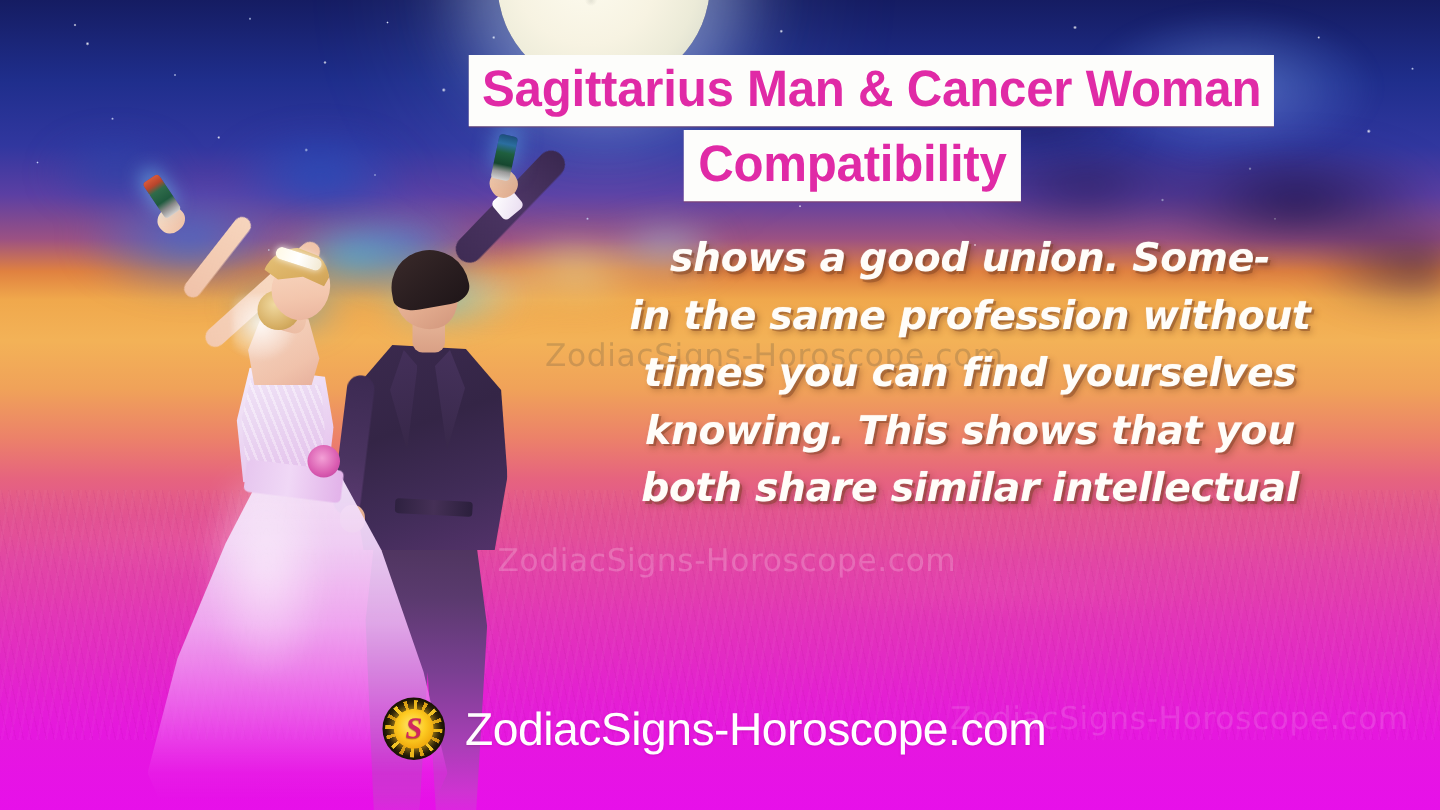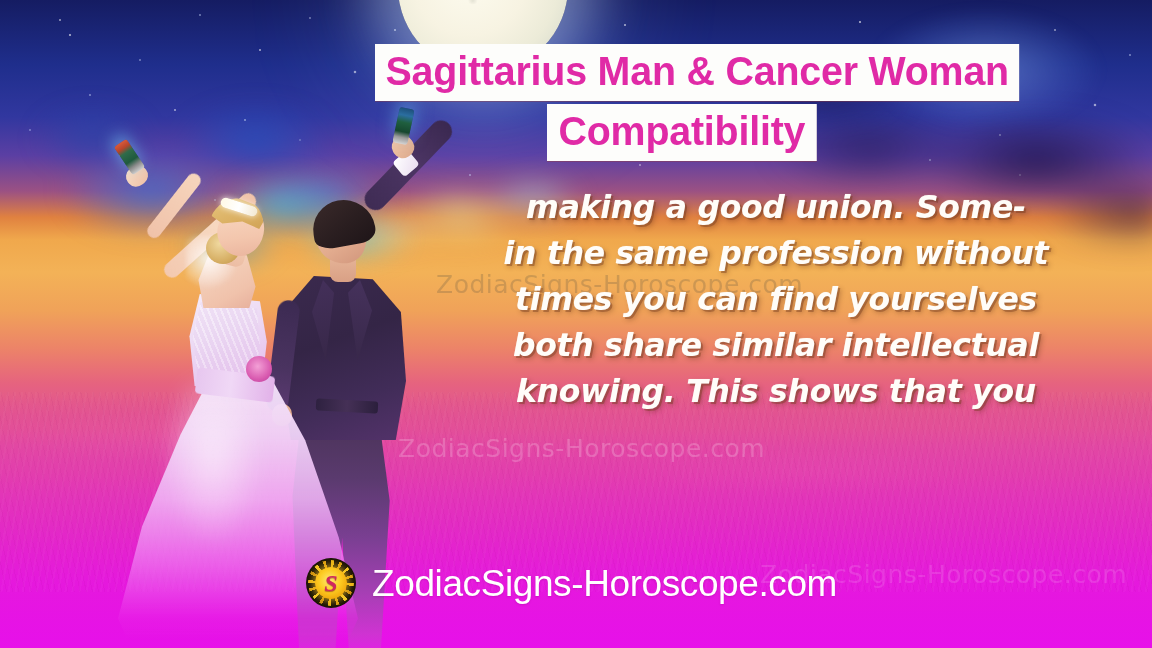--- a/index.html
+++ b/index.html
@@ -585,25 +585,25 @@
   <div class="wm wm-1">ZodiacSigns-Horoscope.com</div>
   <div class="wm wm-2">ZodiacSigns-Horoscope.com</div>
   <div class="wm wm-3">ZodiacSigns-Horoscope.com</div>
 
   <div class="title-wrap">
     <span class="title-line title-1">Sagittarius Man &amp; Cancer Woman</span>
     <span class="title-line title-2">Compatibility</span>
   </div>
 
   <div class="body-text">
-    <span>making a good union. Some-</span>
+    <span>shows a good union. Some-</span>
     <span>in the same profession without</span>
     <span>times you can find yourselves</span>
+    <span>knowing. This shows that you</span>
     <span>both share similar intellectual</span>
-    <span>knowing. This shows that you</span>
   </div>
 
   <div class="brand">
     <div class="brand-logo">
       <div class="rays"></div>
       <div class="sun"></div>
       <div class="s-letter">S</div>
     </div>
     <div class="brand-name">ZodiacSigns-Horoscope.com</div>
   </div>

